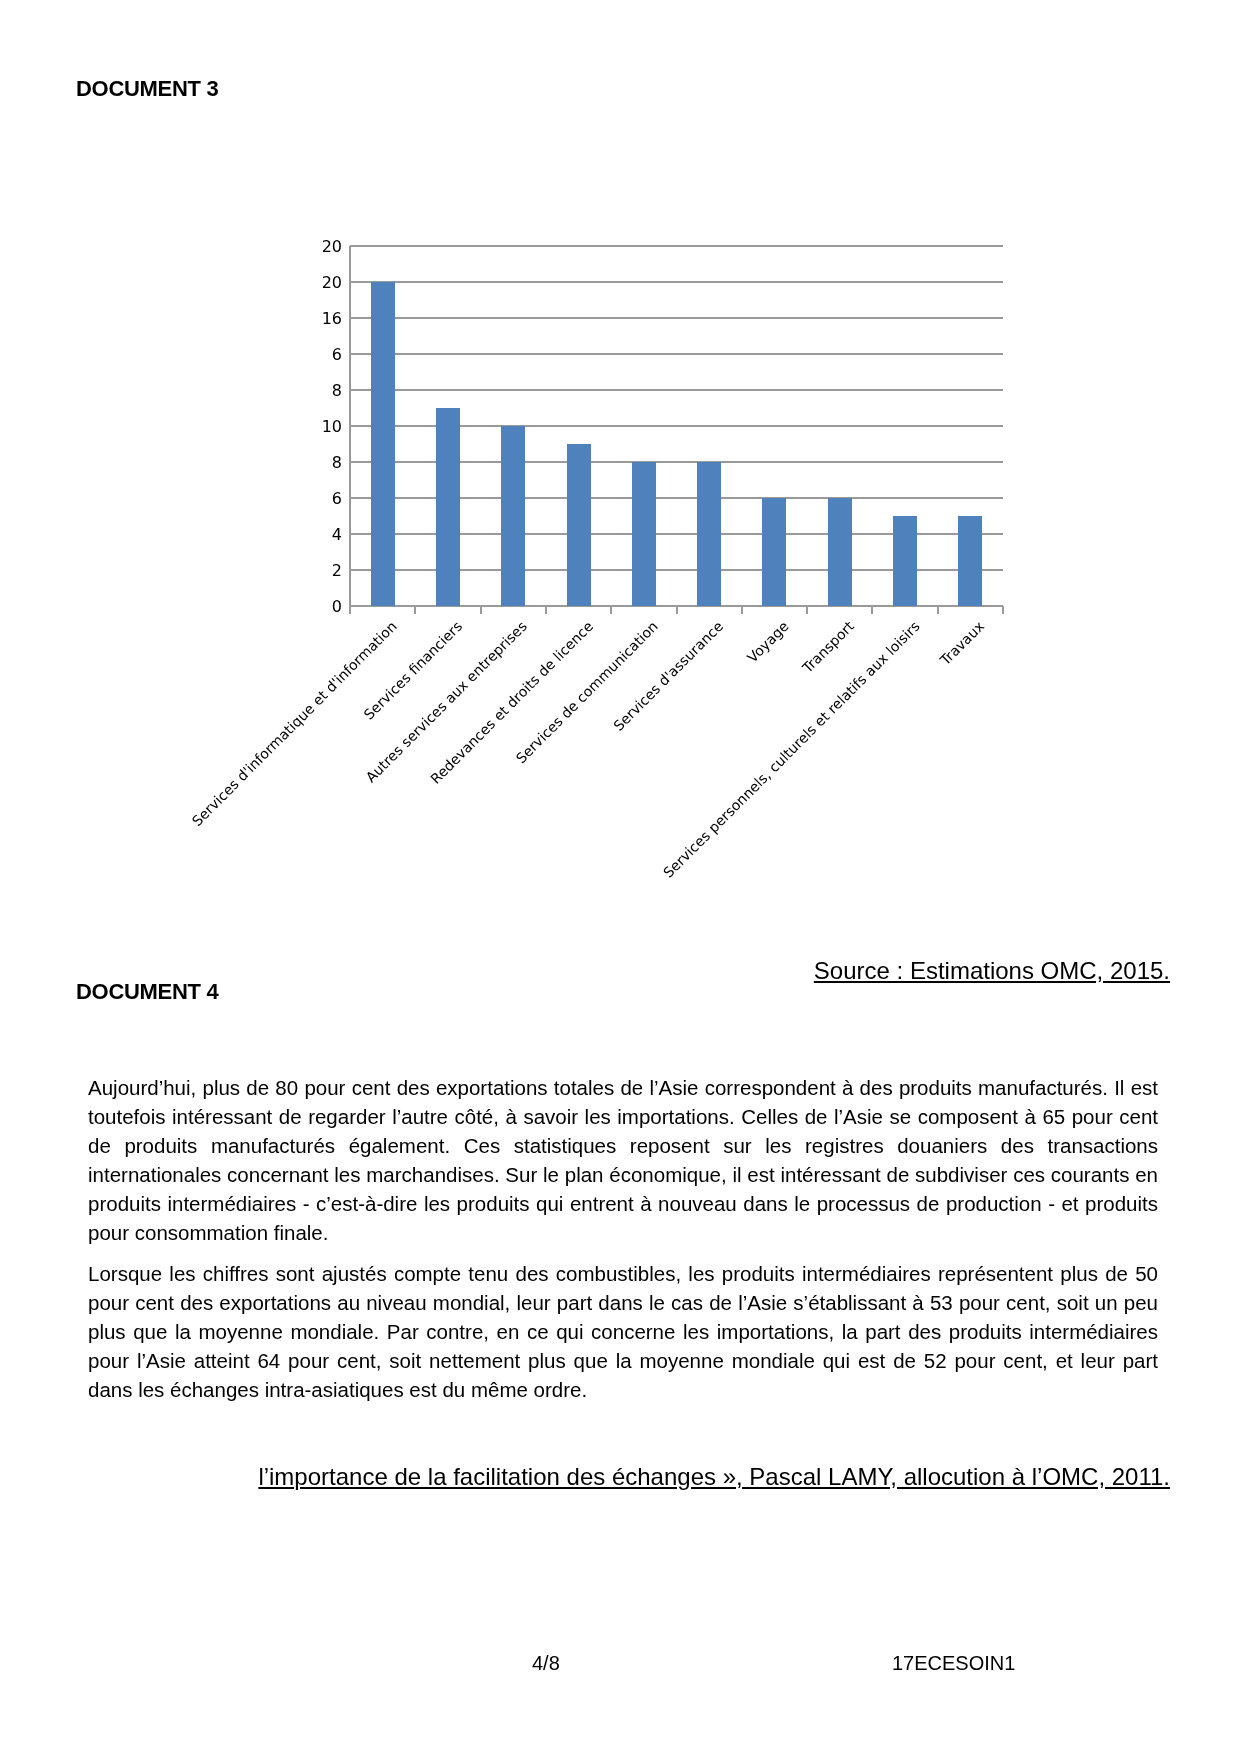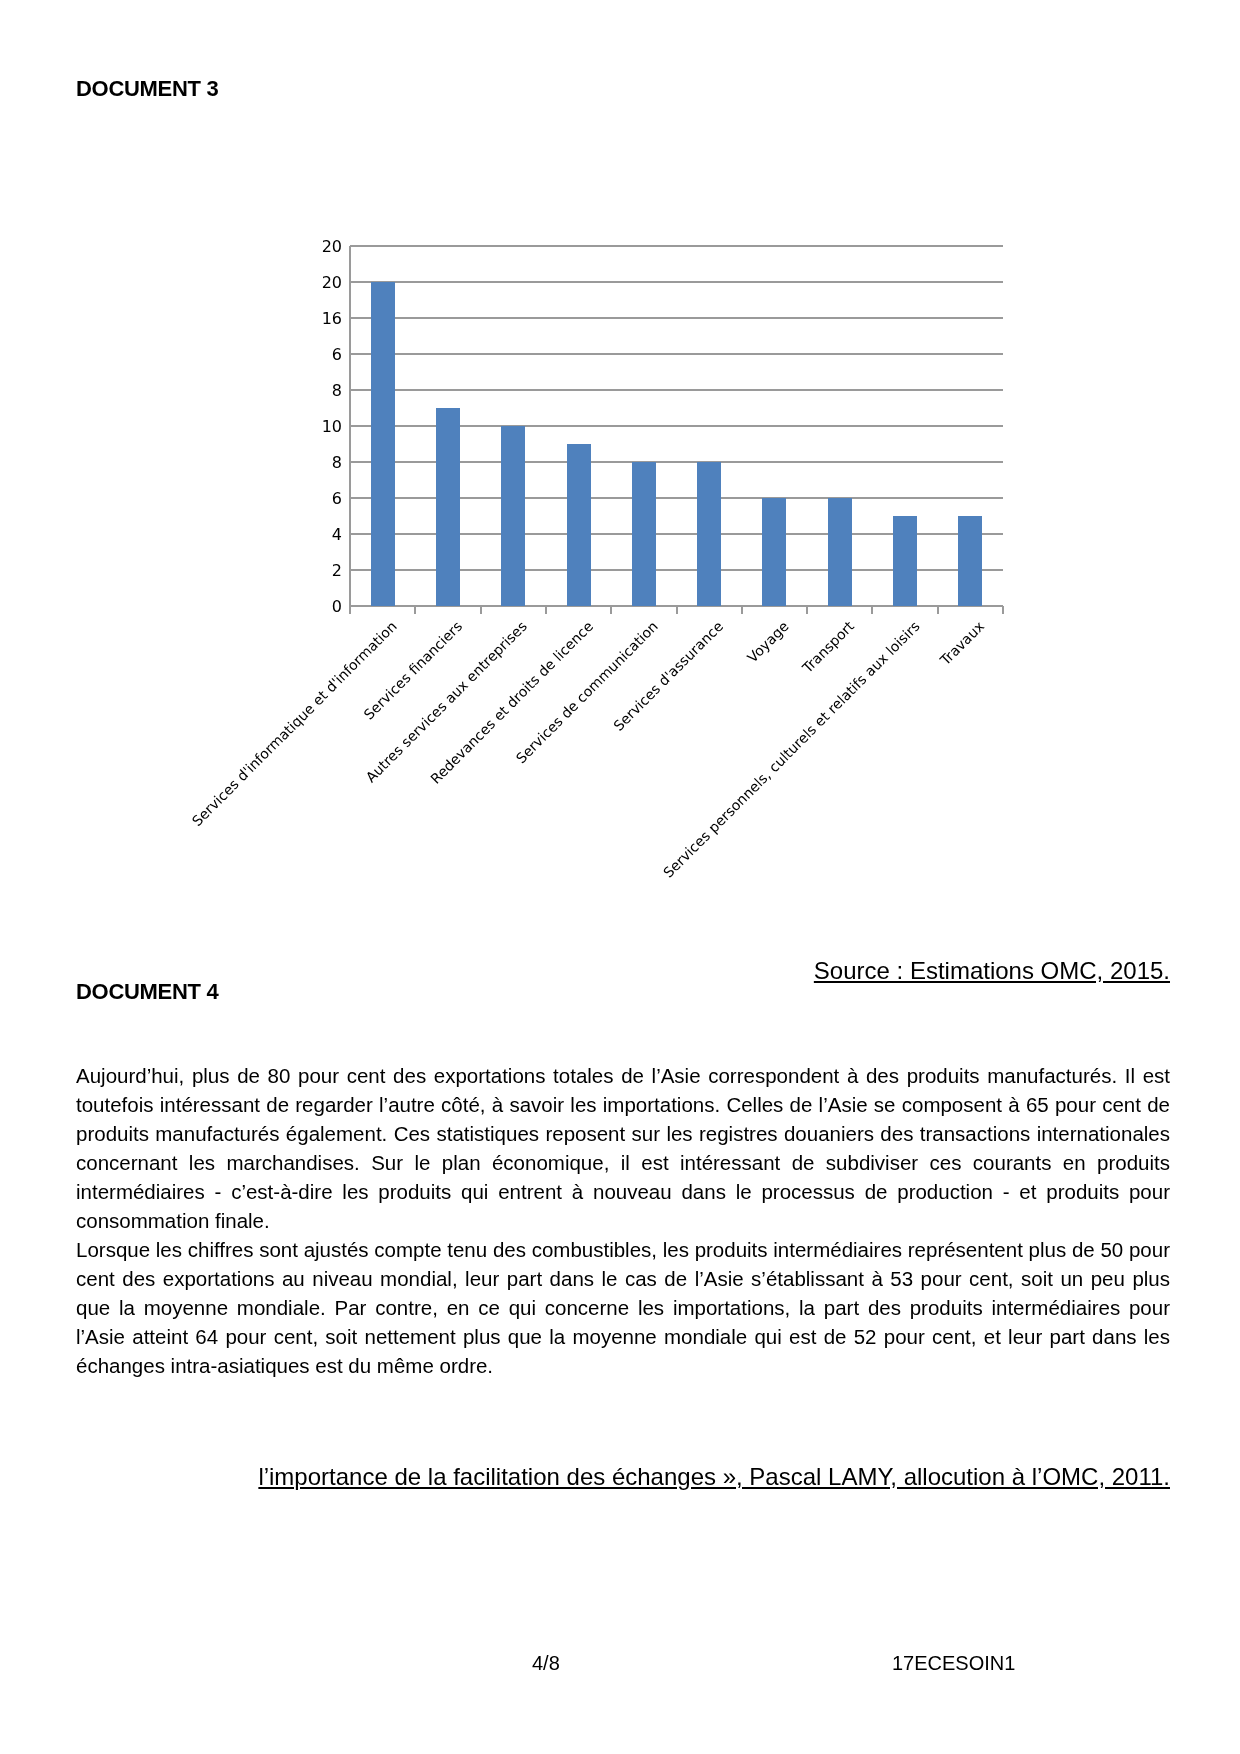--- a/index.html
+++ b/index.html
@@ -21,21 +21,21 @@
   .bar { position: absolute; width: 24px; background: #4f81bd; bottom: 310px; }
   .xlabel { position: absolute; font-family: "DejaVu Sans", sans-serif; font-size: 14px; white-space: nowrap;
             transform-origin: right top; transform: rotate(-45deg); text-align: right; }
 
   .source { position: absolute; right: 70px; font-size: 24px; text-align: right; line-height: 29px; text-decoration: underline; }
   #source1 { top: 956px; }
   #source2 { top: 1462px; }
 
   #doc4-body { position: absolute; left: 76px; top: 1061px; width: 1094px; font-size: 20.5px;
                line-height: 29px; text-align: justify; }
-  #doc4-body p { margin: 0; }
+  #doc4-body p { margin: 12px; }
 
   .footer { position: absolute; top: 1652px; font-size: 20px; }
   #footer-page { left: 532px; }
   #footer-code { left: 872px; margin-left: 20px; }
 </style>
 </head>
 <body>
 
 <div id="doc3-heading" class="doc-heading">DOCUMENT 3</div>
 

